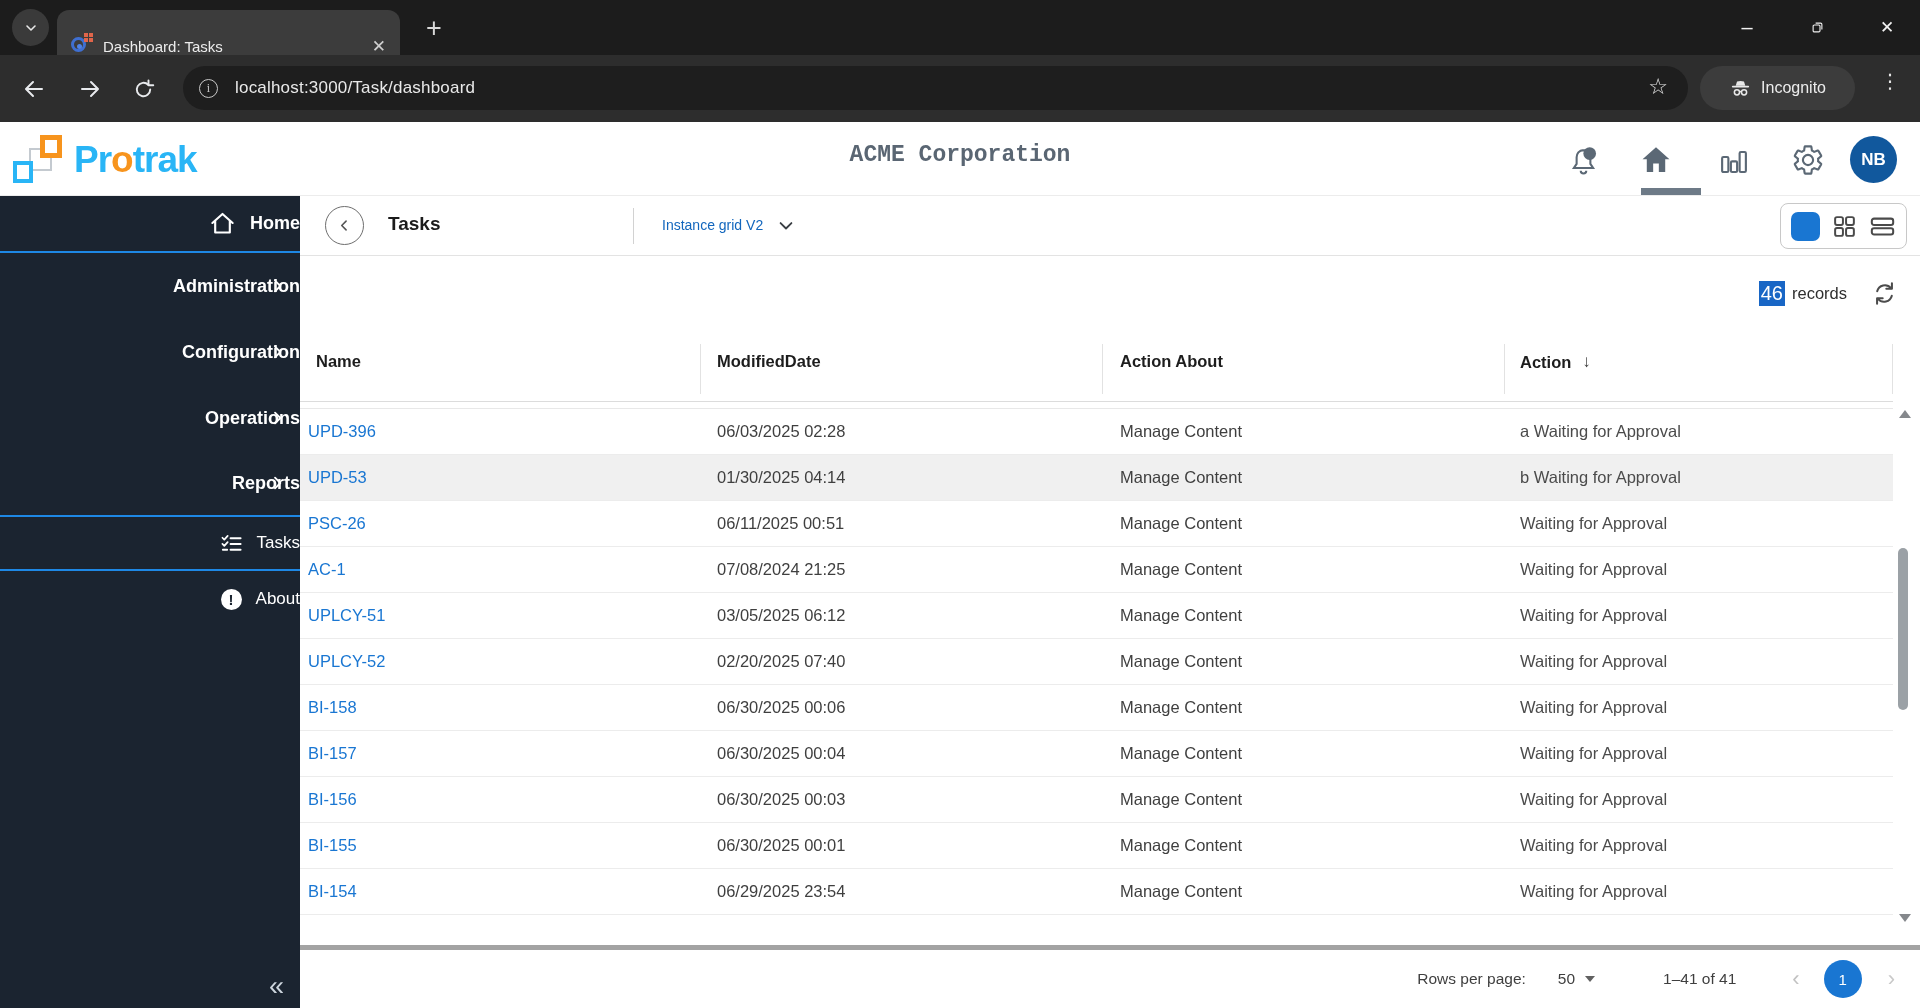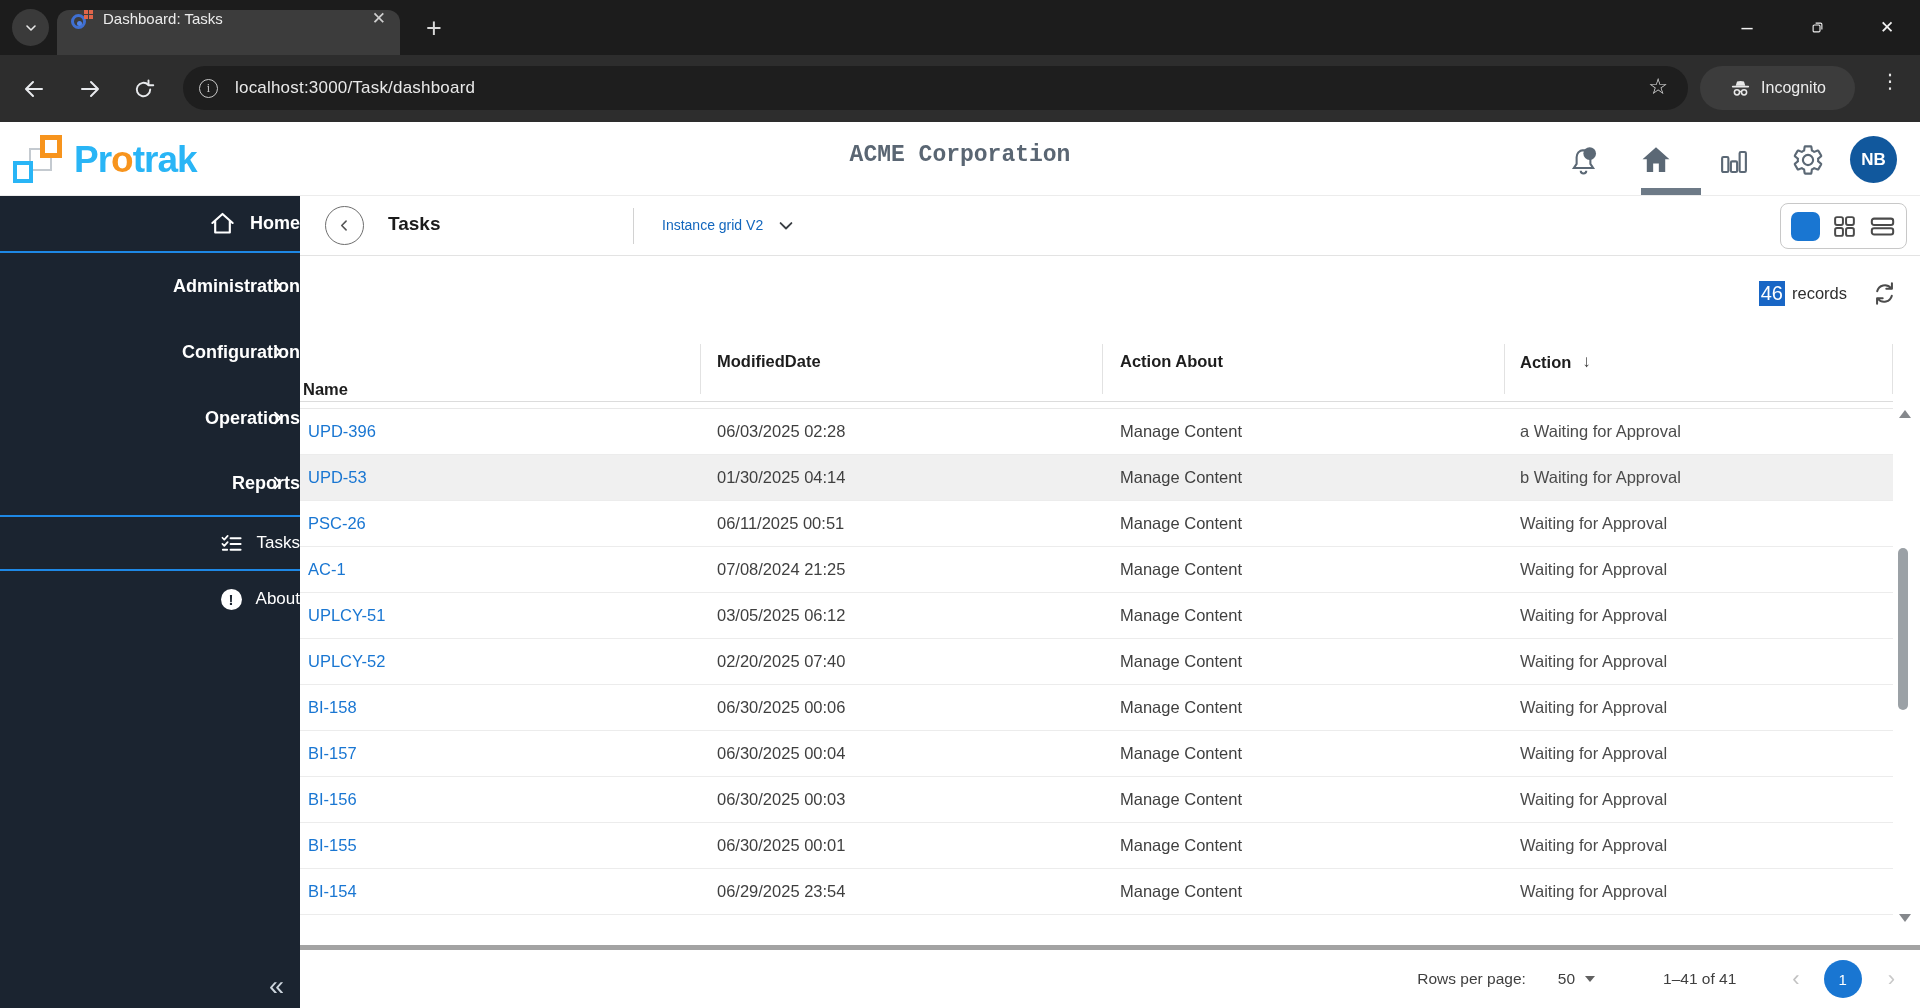--- a/index.html
+++ b/index.html
@@ -5,21 +5,21 @@
   * { margin:0; padding:0; box-sizing:border-box; }
   html,body { width:1920px; height:1008px; overflow:hidden; background:#fff;
               font-family:"Liberation Sans", sans-serif; }
   #screen { position:relative; width:1920px; height:1008px; overflow:hidden; }
 
   
   .tabstrip { position:absolute; left:0; top:0; width:1920px; height:55px; background:#1c1c1c; }
   .tab-search { position:absolute; left:12px; top:9px; width:37px; height:37px; border-radius:50%;
                 background:#3a3a3a; display:flex; align-items:center; justify-content:center; }
   .tab { position:absolute; left:57px; top:10px; width:343px; height:45px; background:#3c3c3c;
-         border-radius:12px 12px 0 0; display:flex; align-items:flex-start; padding:0 14px; }
+         border-radius:12px 12px 0 0; display:flex; align-items:flex-end; padding:0 14px; }
   .favicon { width:22px; height:22px; position:relative; flex:0 0 22px; }
   .favicon .ring { position:absolute; left:0; top:4px; width:15px; height:15px;
                    border:3.5px solid #3f6fd1; border-radius:50%; }
   .favicon .dot { position:absolute; width:3.5px; height:3.5px; background:#e0654a; }
   .favicon .cdot { position:absolute; left:6px; top:11px; width:5px; height:5px;
                    background:#4f83e8; border-radius:50%; }
   .tab-title { color:#ececec; font-size:15px; flex:1; margin-left:10px; white-space:nowrap;
                overflow:hidden; }
   .tab-close { color:#cfcfcf; font-size:17px; line-height:1; }
   .newtab { position:absolute; left:426px; top:13px; color:#d8d8d8; font-size:27px; font-weight:300; }
@@ -95,21 +95,21 @@
   .tg-active { width:29px; height:29px; border-radius:7px; background:#1976d2; }
 
   .records { position:absolute; top:84px; right:22px; display:flex; align-items:center; }
   .rec-count { background:#1866c5; color:#fff; font-size:20px; padding:1px 2px; }
   .rec-label { color:#2f2f2f; font-size:16.5px; margin-left:7px; }
   .rec-refresh { margin-left:24px; display:flex; }
 
   .thead { position:absolute; left:0; top:134px; width:1593px; height:72px;
            border-bottom:1px solid #dcdcdc; }
   .th { position:absolute; top:22px; font-size:16.5px; font-weight:bold; color:#1d1d1d; }
-  .th-name { left:3px;margin-top:28px; } .th-mod { left:417px; } .th-action { left:820px; }
+  .th-name { left:16px; } .th-mod { left:417px; } .th-action { left:820px; }
   .th-state { left:1220px; display:flex; gap:11px; align-items:center; }
   .sort-arrow { font-size:17px; font-weight:normal; color:#3d3d3d; }
   .th-div { position:absolute; top:14px; width:1px; height:50px; background:#e2e2e2; }
 
   .tbody { position:absolute; left:0; top:212px; width:1593px; border-top:1px solid #e8e8e8; }
   .row { position:relative; height:46px; border-bottom:1px solid #ececec; }
   .row.hovered { background:#f0f0f0; }
   .cell { position:absolute; top:0; line-height:45px; font-size:16.5px; white-space:nowrap; }
   .cell-name { left:8px; color:#1976d2; }
   .cell-mod { left:417px; color:#3f3f3f; }

